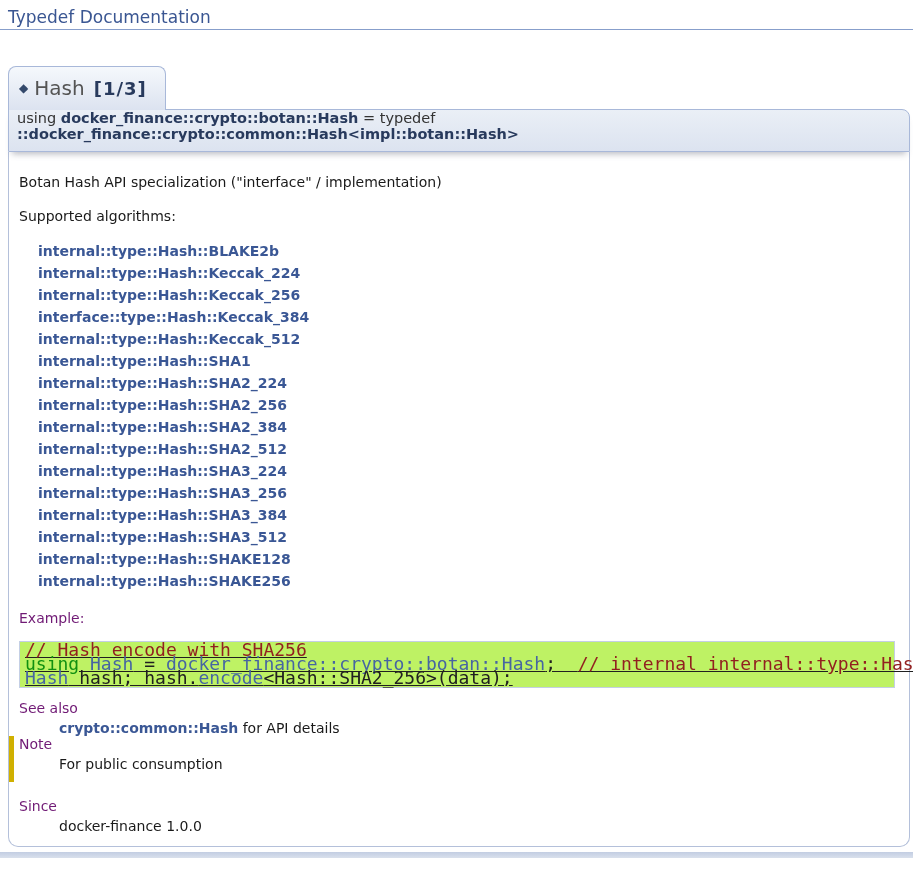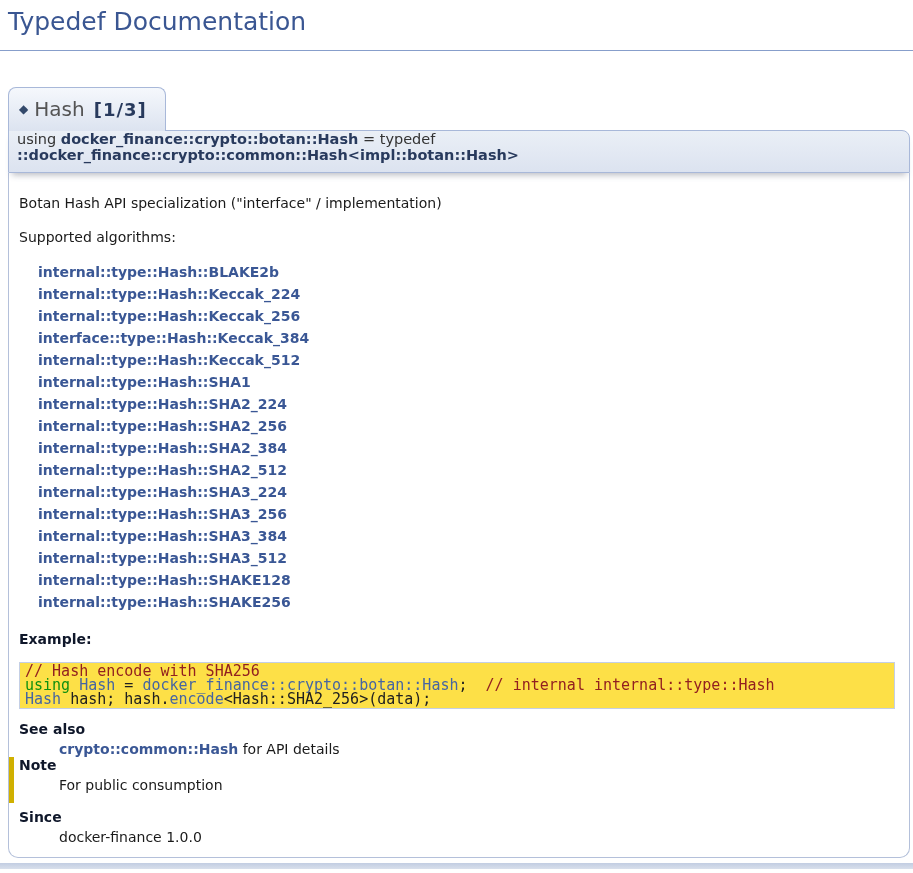--- a/index.html
+++ b/index.html
@@ -1,24 +1,24 @@
 <!DOCTYPE html>
 <html><head>
 <meta charset="utf-8">
 <style>
   * { box-sizing: border-box; margin: 0; padding: 0; }
   html, body { width: 913px; height: 873px; background: #ffffff; overflow: hidden; }
   body { font-family: "DejaVu Sans", "Liberation Sans", sans-serif; color: #1a1a1a; }
 
   
   .groupheader {
-    font-size: 25px;
+    font-size: 17px;
     font-weight: 400;
     color: #3a5692;
-    padding: 7px 0 14px 8px;
+    padding: 7px 0 2px 8px;
     border-bottom: 1px solid #879ecb;
   }
 
   
   .memitem { margin: 36px 3px 0 8px; }
 
   
   .memtitle {
     display: inline-block;
     position: relative;
@@ -62,52 +62,53 @@
   .algos-label { margin-top: 18px; }
   .algo-list { margin-top: 16px; margin-left: 19px; }
   .algo-list a {
     display: block;
     font-weight: bold;
     color: #3a5795;
     line-height: 22px;
     text-decoration: none;
     cursor: pointer;
   }
-  dt { font-weight: bold; color: #0f172a; }
+  dt { font-weight: normal; color: #701a75; }
   .example-dt { margin-top: 18px; }
 
   
   .fragment {
     margin-top: 15px;
     margin-right: 2px;
-    background: #fde047;
+    background: #bef264;
     border: 1px solid #c4cfe5;
     padding: 1px 5px 2px 5px;
     font-family: "DejaVu Sans Mono", "Liberation Mono", monospace;
-    font-size: 15px;
+    font-size: 18px;
     line-height: 14px;
     color: #202020;
+    text-decoration: underline;
   }
   .fragment .line { white-space: pre; }
   .fragment span { white-space: pre; }
   .comment { color: #922020; }
   .keyword { color: #109010; }
   .code-link { color: #4665a2; cursor: pointer; }
 
   .dl-see { margin-top: 12px; }
   .dl-see dd, .dl-note dd, .dl-since dd { margin: 4px 0 0 40px; }
   .see-link { font-weight: bold; color: #3a5795; cursor: pointer; }
 
   .dl-note {
     margin-top: 0;
     margin-left: -10px;
     padding: 0 0 10px 5px;
     border-left: 5px solid #d0b000;
   }
-  .dl-since { margin-top: 6px; }
+  .dl-since { margin-top: 16px; }
 
   
   .bottom-bar {
     margin-top: 5px;
     height: 6px;
     width: 913px;
     background: linear-gradient(to bottom, #c2cde2, #d9e0ec);
   }
 </style>
 </head>

